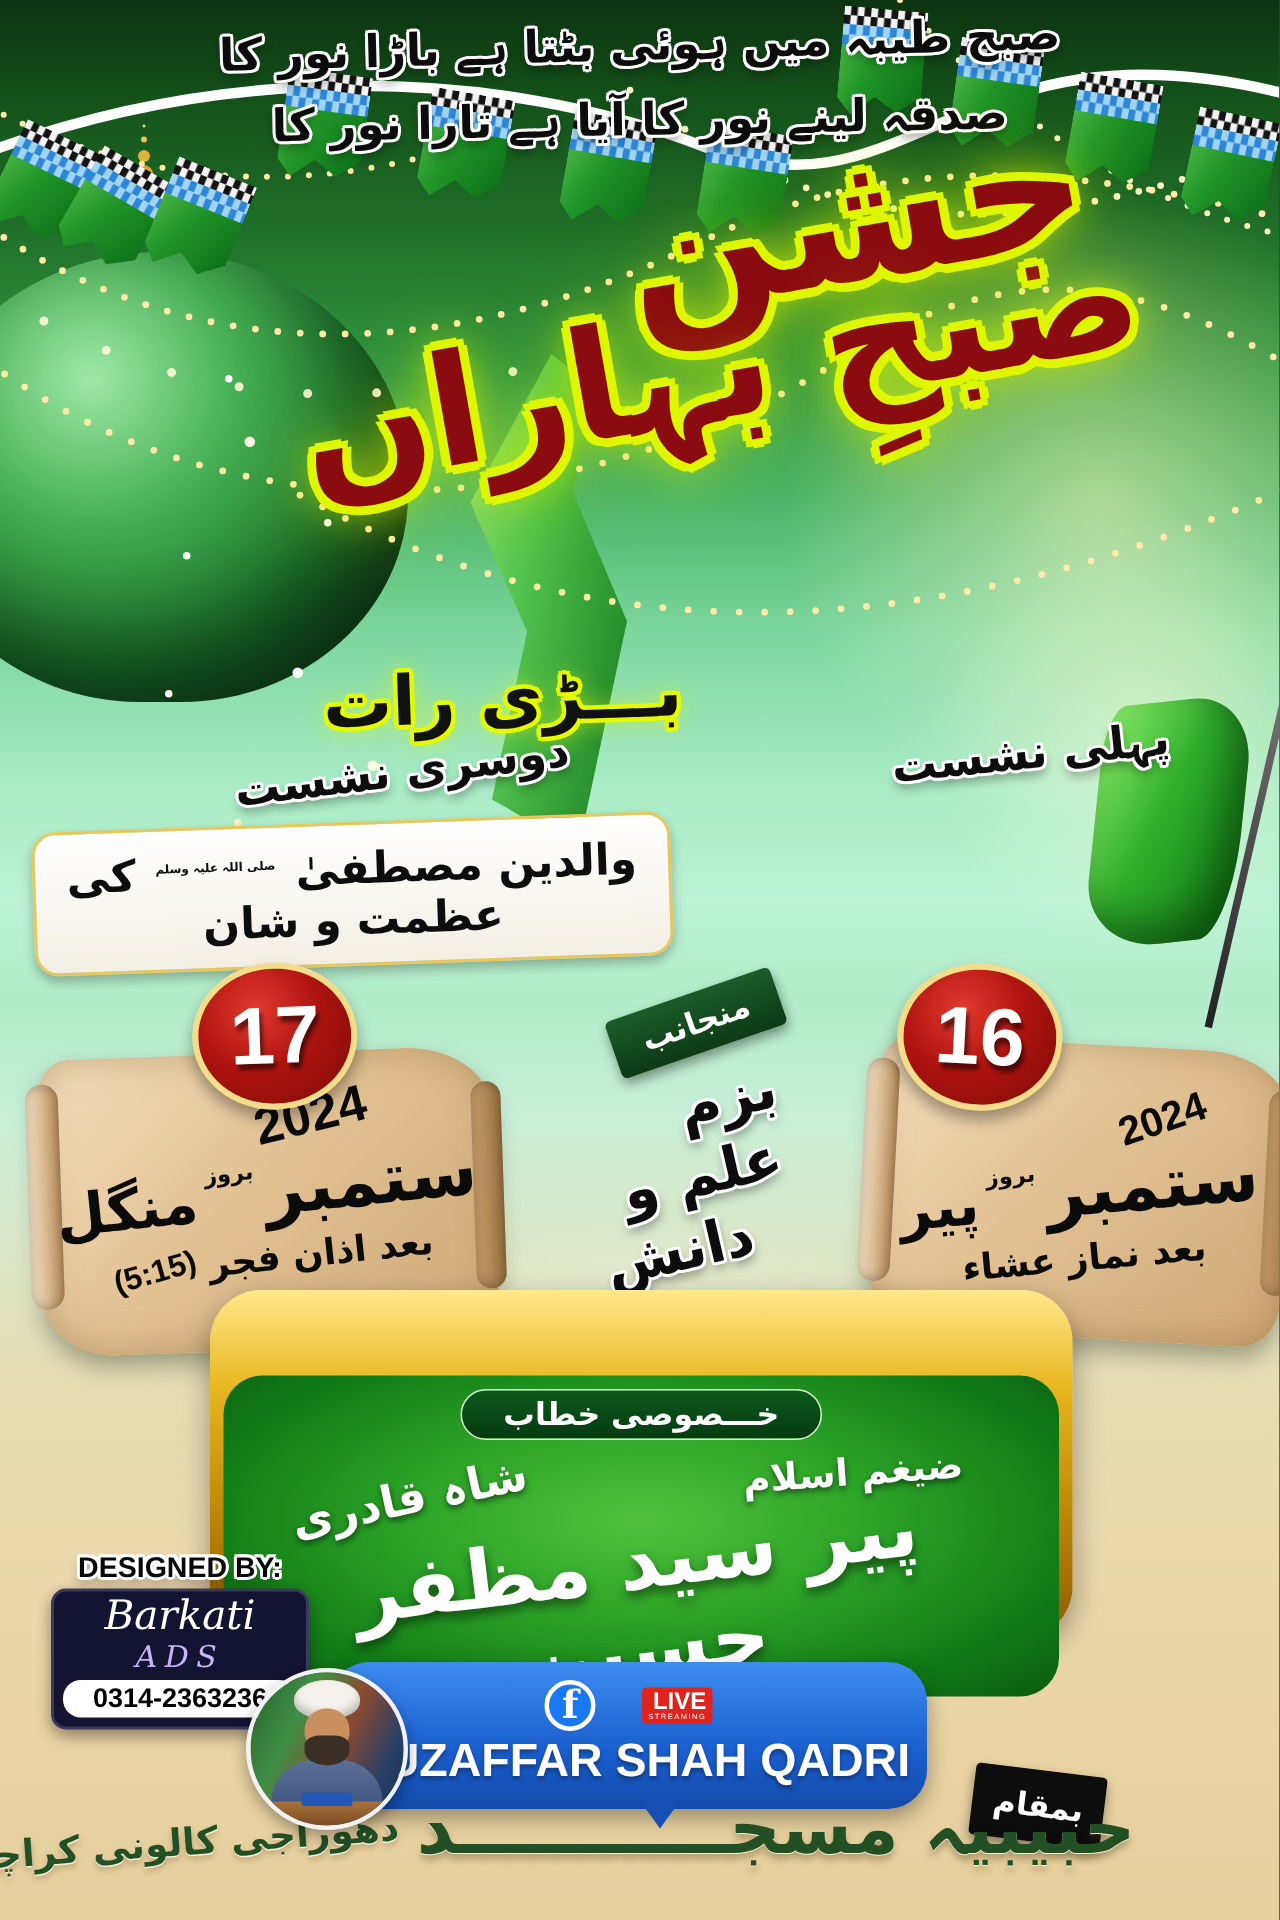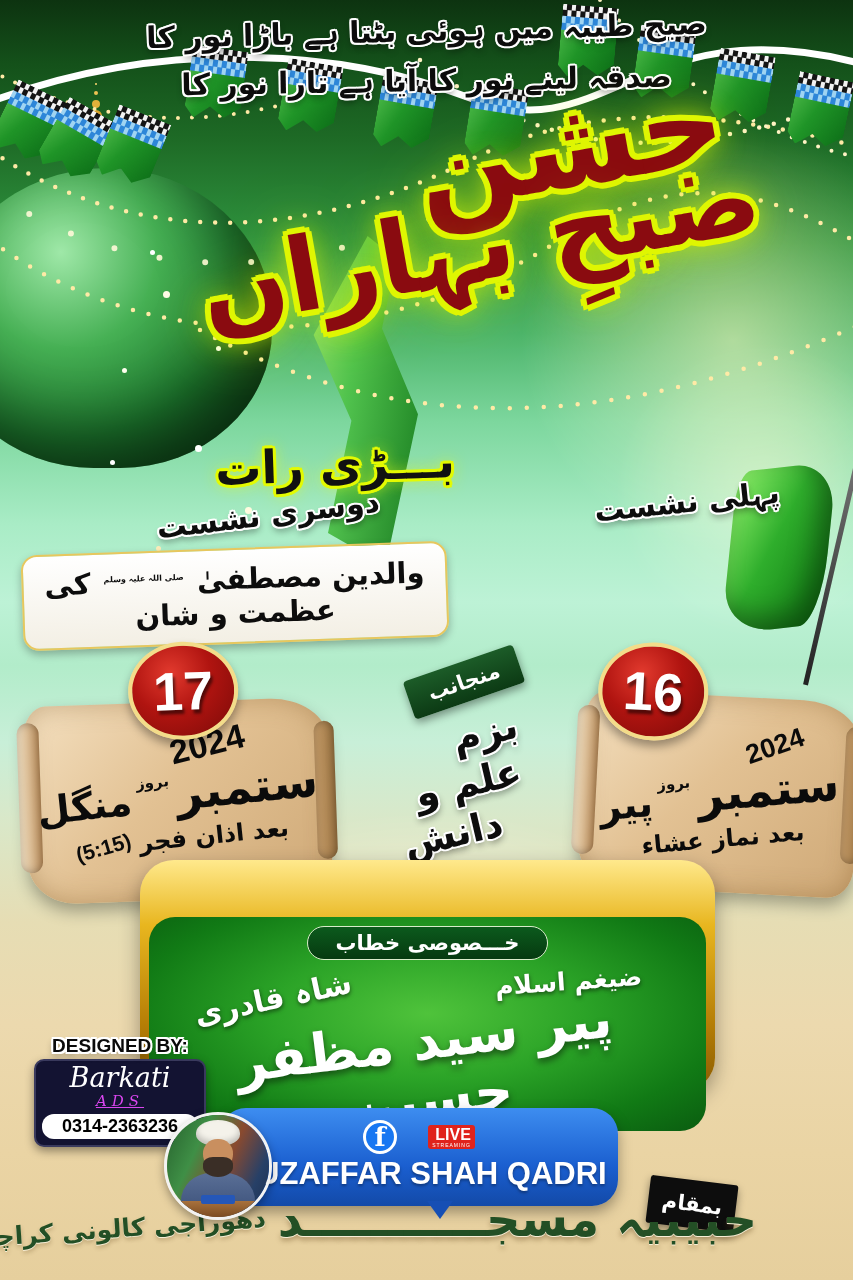--- a/index.html
+++ b/index.html
@@ -154,21 +154,21 @@
   .spkMain{position:absolute;top:94px;left:0;right:0;text-align:center;color:#fff;
      font-size:54px;font-weight:bold;transform:rotate(-7deg);line-height:1.1;
      text-shadow:0 4px 7px rgba(0,0,0,.5);}
 
   
   .designer{top:1035px;left:34px;width:172px;text-align:center;}
   .desLabel{font-family:"Liberation Sans",sans-serif;font-weight:900;font-size:19px;color:#0a0a0a;}
   .desBox{margin-top:2px;background:#131332;border:2px solid #3a3a5e;border-radius:10px;
      padding:3px 6px 6px;box-shadow:0 4px 10px rgba(0,0,0,.4);}
   .desName{font-family:"DejaVu Serif",serif;font-style:italic;font-size:27px;color:#fff;line-height:1.05;}
-  .desAds{font-family:"DejaVu Serif",serif;font-style:italic;font-size:15px;color:#d946ef;letter-spacing:5px;text-decoration:underline;}
+  .desAds{font-family:"DejaVu Serif",serif;font-style:italic;font-size:20px;color:#c4b5fd;letter-spacing:5px;}
   .desPhone{margin-top:4px;background:#fff;border-radius:12px;font-family:"Liberation Sans",sans-serif;
      font-weight:900;font-size:18px;color:#000;padding:2px 2px;}
 
   
   .liveBar{top:1108px;left:220px;width:398px;height:98px;border-radius:26px;
      background:linear-gradient(180deg,#3d8df0 0%,#1a5ecf 60%,#134aa8 100%);
      box-shadow:0 6px 14px rgba(0,0,0,.35);color:#fff;}
   .liveBar .tail{position:absolute;bottom:-26px;left:52%;width:0;height:0;
      border:13px solid transparent;border-top:18px solid #164fb4;}
   .lrow1{position:absolute;top:12px;left:0;right:0;display:flex;align-items:center;justify-content:center;gap:7px;}

